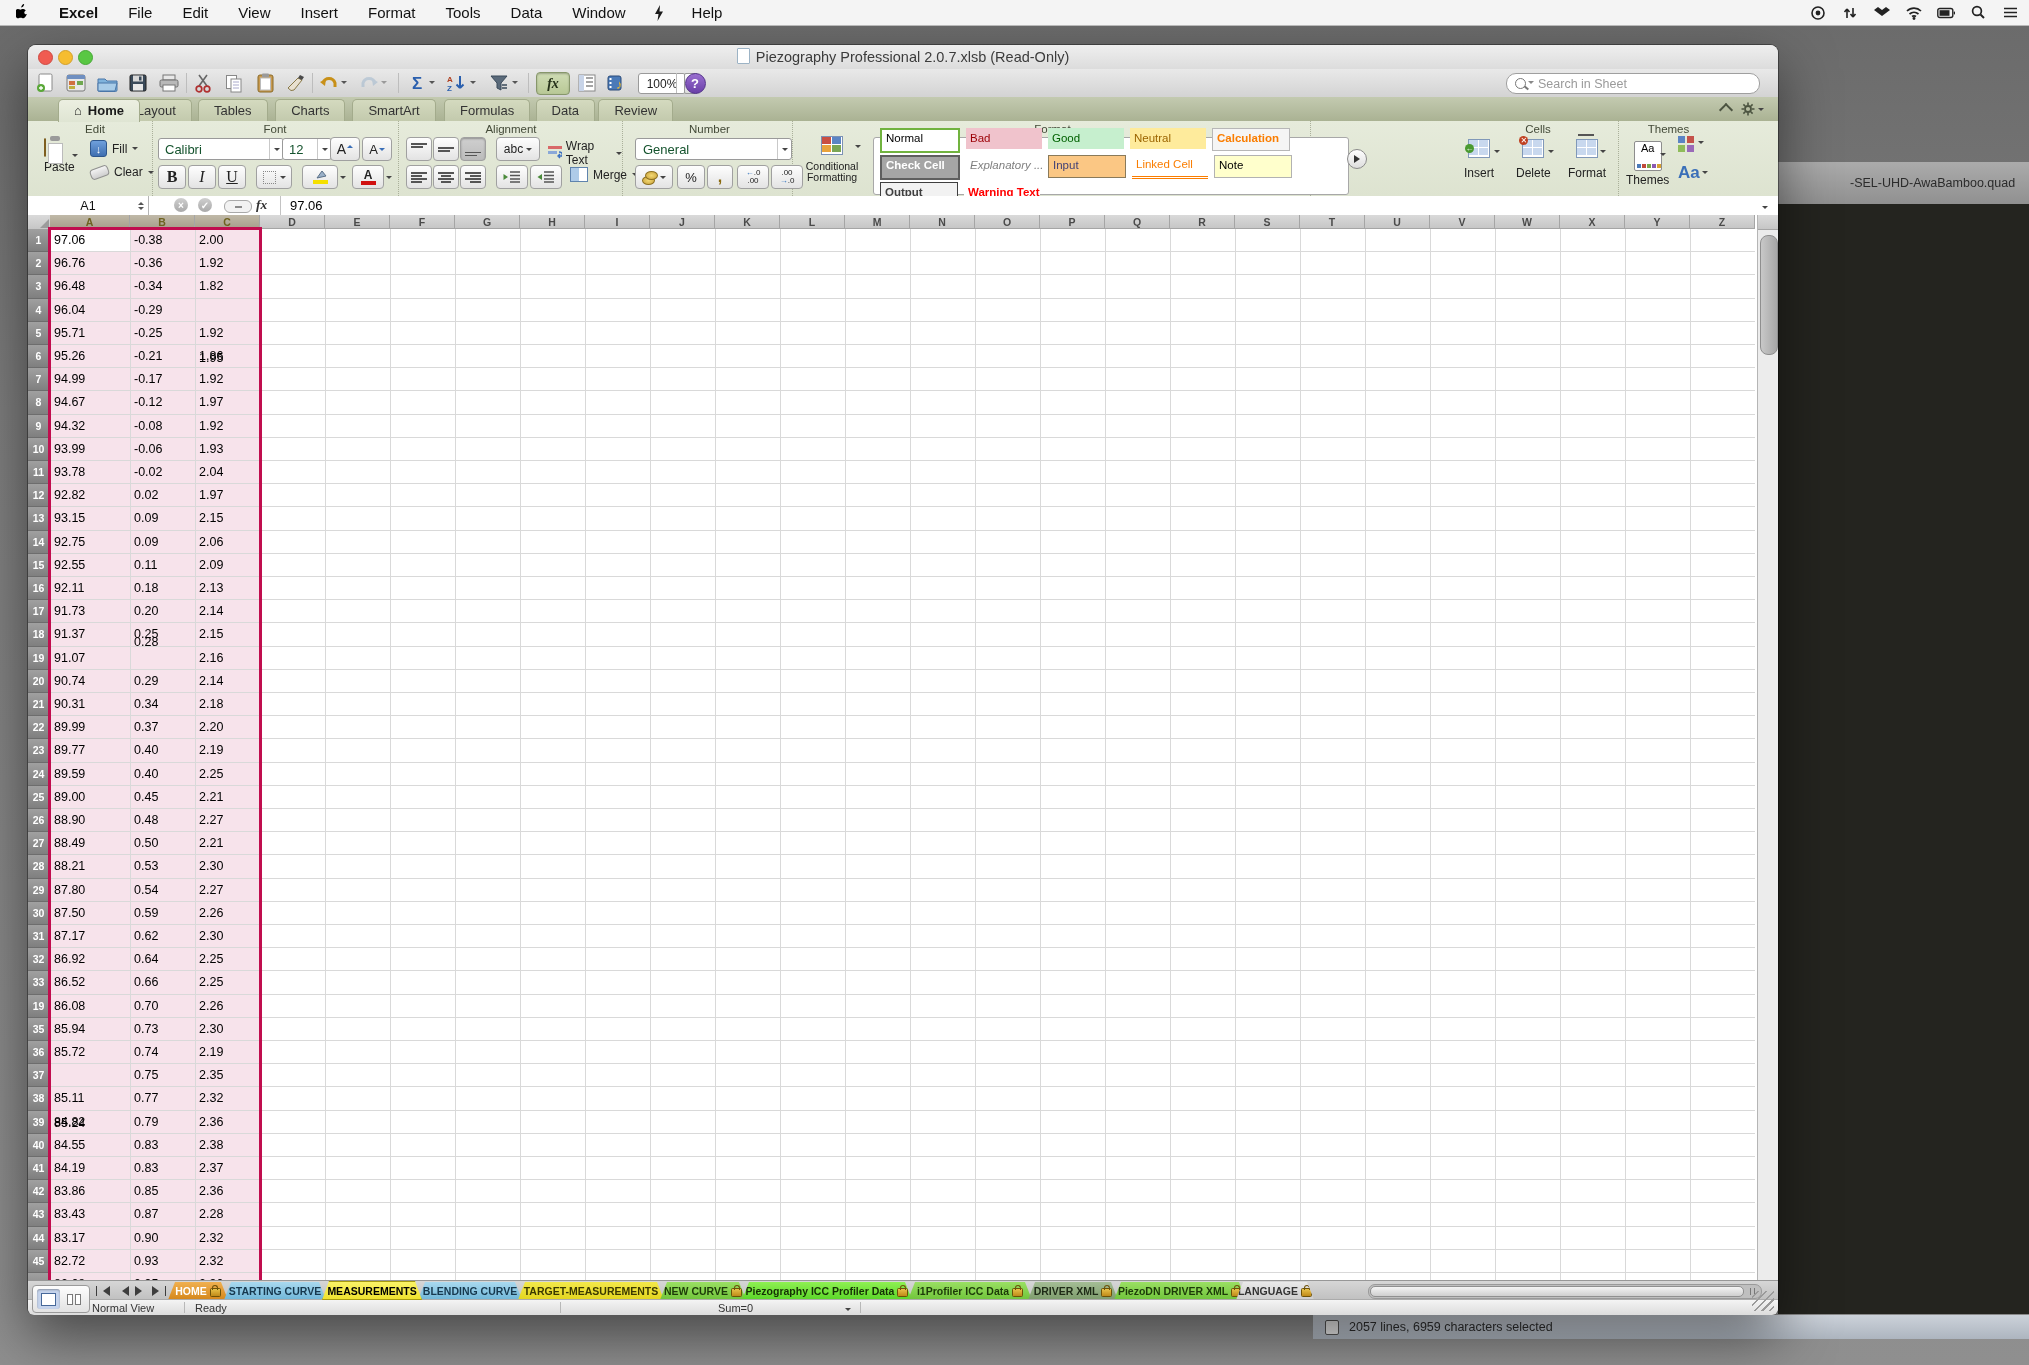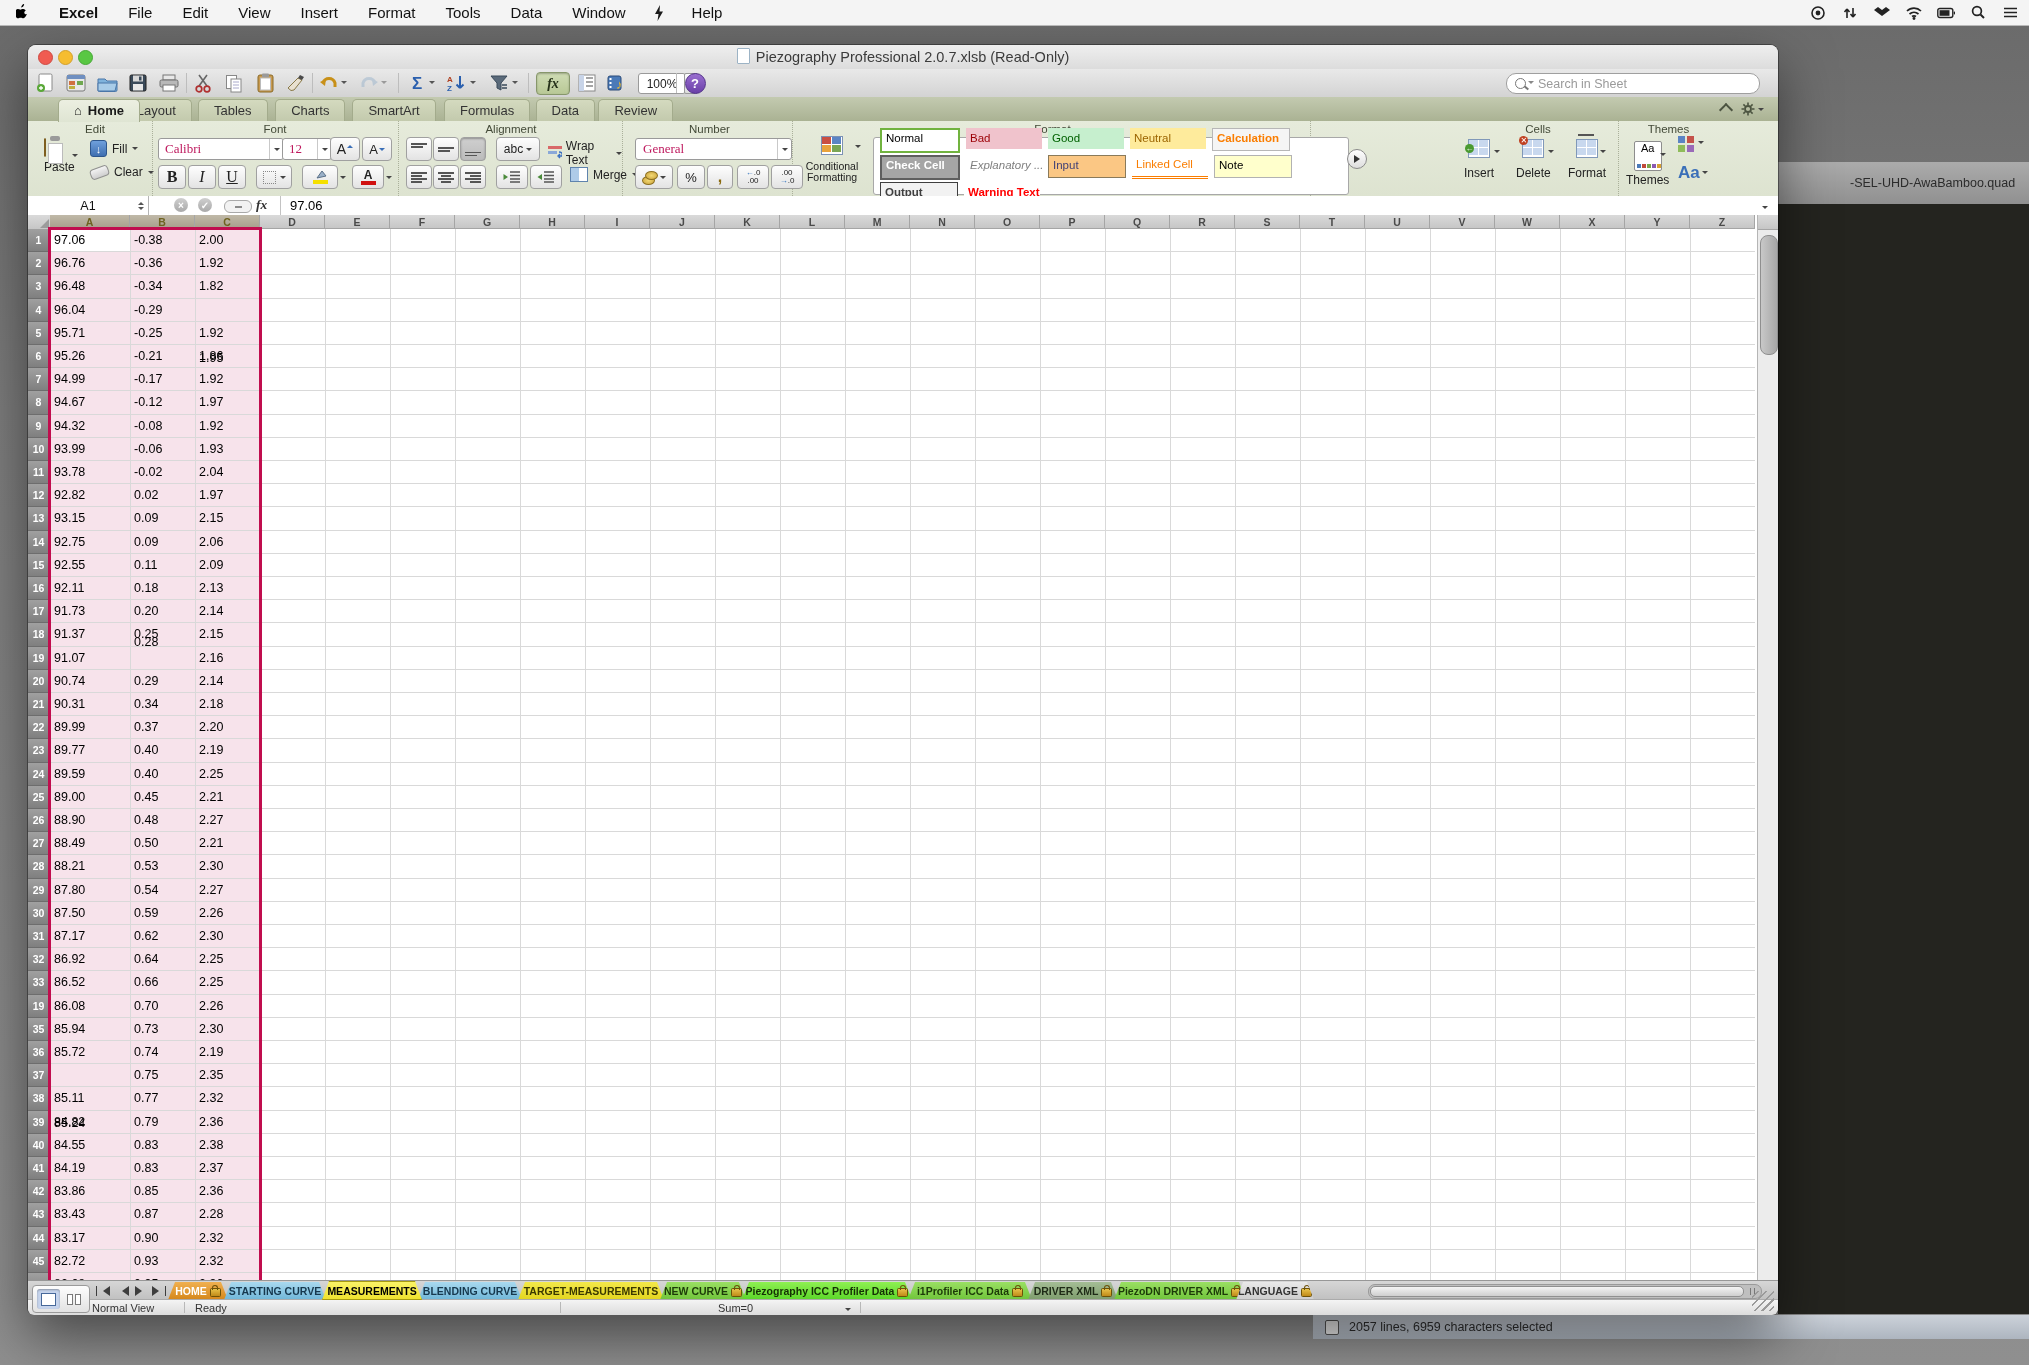--- a/index.html
+++ b/index.html
@@ -84,21 +84,21 @@
   #ribbon-gear{position:absolute;right:14px;top:5px;display:flex;align-items:center;gap:3px;color:#4c5440;}
 
   
   #ribbon{position:absolute;left:0;top:76px;width:100%;height:75px;
     background:linear-gradient(#e6ebdb,#dde3d0);border-bottom:1px solid #a2a79a;}
   .rgroup{position:absolute;top:0;height:75px;border-right:1px dotted #aab09a;}
   .rg-label{position:absolute;top:2px;left:0;right:0;text-align:center;font-size:11.5px;color:#434a38;}
   .rbtn{background:linear-gradient(#fefefe,#e3e3e3);border:1px solid #a0a0a0;border-radius:4px;
     display:inline-flex;align-items:center;justify-content:center;color:#222;}
   .rbtn.pressed{background:linear-gradient(#cfcfcf,#bcbcbc);box-shadow:inset 0 1px 2px rgba(0,0,0,.3);}
-  .combo{background:#fff;border:1px solid #9a9a9a;border-radius:3px;display:flex;align-items:center;font-size:13px;color:#be185d;font-family:Liberation Serif, serif;}
+  .combo{background:#fff;border:1px solid #9a9a9a;border-radius:3px;display:flex;align-items:center;font-size:13px;color:#14532d;}
   .combo .cc{margin-left:auto;width:13px;height:100%;border-left:1px solid #c9c9c9;display:flex;align-items:center;justify-content:center;}
   .caret{width:0;height:0;border:3.5px solid transparent;border-top-color:#444;margin-top:3px;}
   .minilbl{font-size:12px;color:#222;}
   .clipboard-ic{width:22px;height:28px;background:linear-gradient(#d8b268,#b98d3c);border:1px solid #7e5e20;border-radius:3px;position:relative;}
   .clipboard-ic::before{content:"";position:absolute;left:5px;top:-3px;width:10px;height:5px;background:#9a9a9a;border-radius:2px;}
   .clipboard-ic::after{content:"";position:absolute;left:3px;top:4px;width:13px;height:19px;background:#fff;border:1px solid #bbb;}
   .fill-ic{width:15px;height:15px;background:linear-gradient(#6fa0dc,#3f6fb0);border:1px solid #2d568c;border-radius:3px;
     color:#fff;font-size:11px;font-weight:bold;display:flex;align-items:center;justify-content:center;}
   .eraser-ic{width:17px;height:9px;background:linear-gradient(#f3f3f3,#cfcfcf);border:1px solid #909090;border-radius:4px;transform:rotate(-20deg);}
   .swatch{display:block;width:15px;height:4px;margin-top:1px;}

